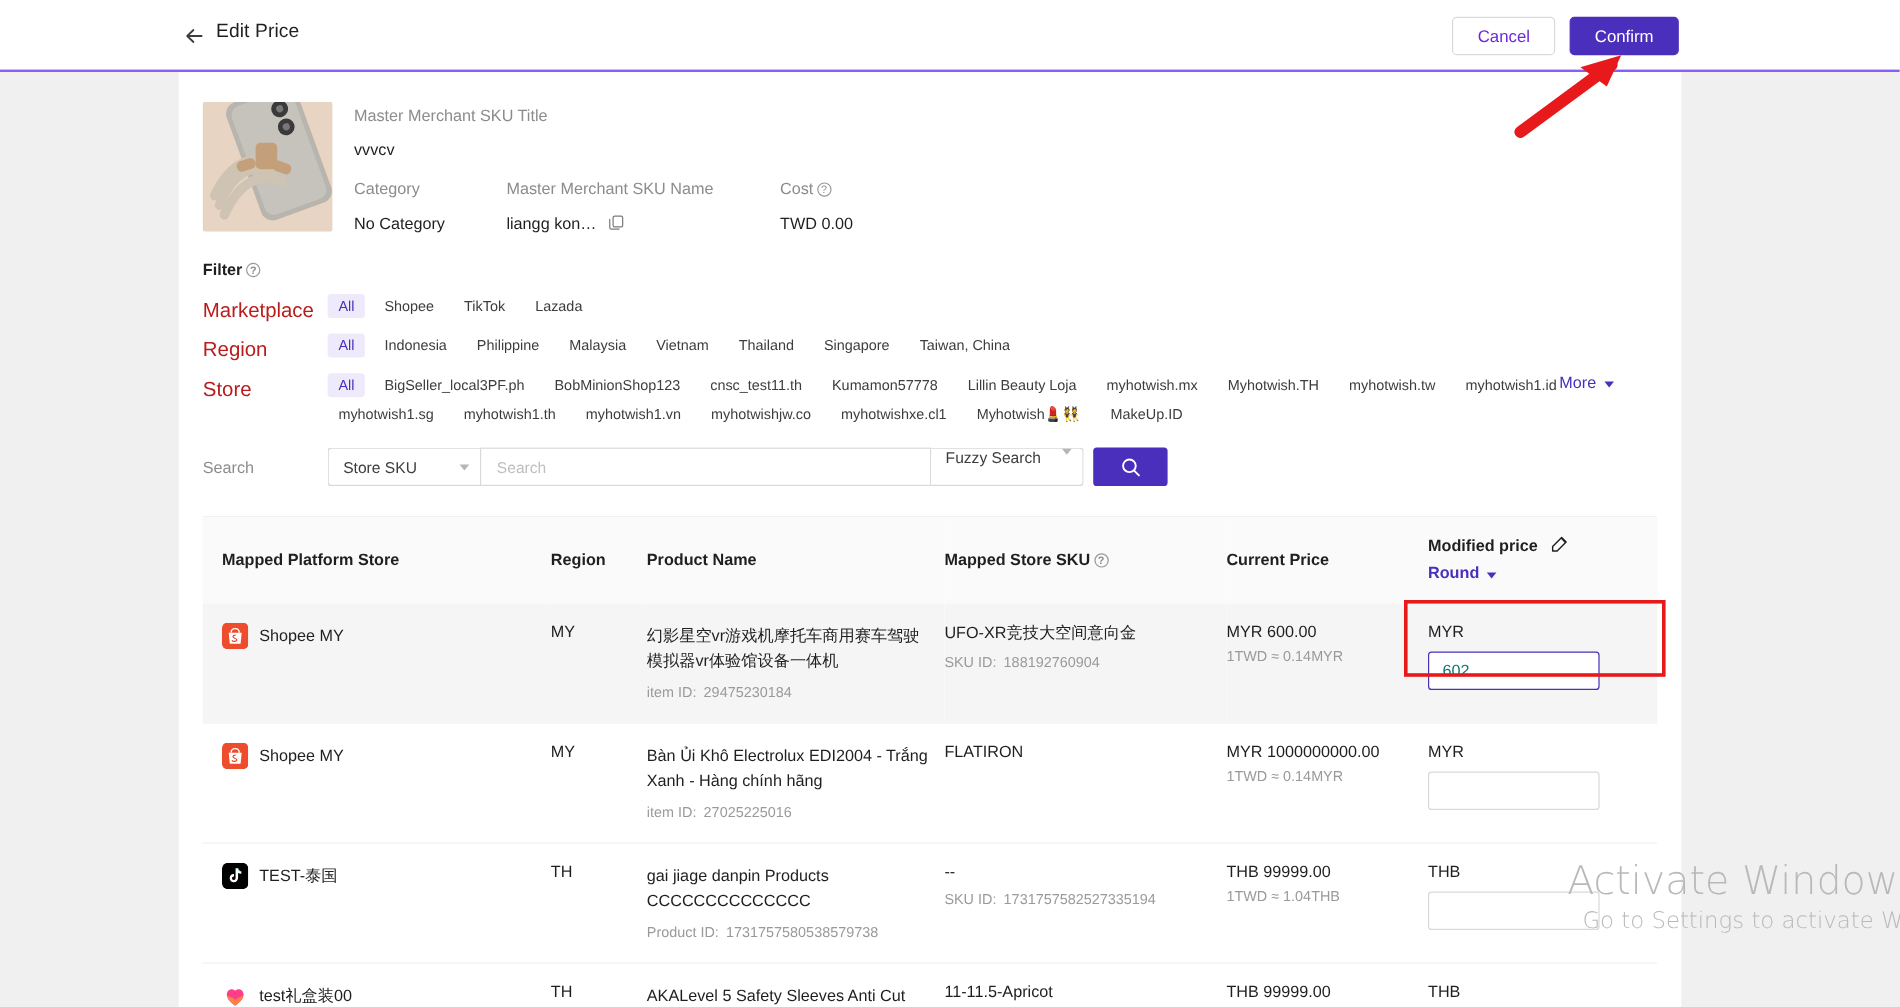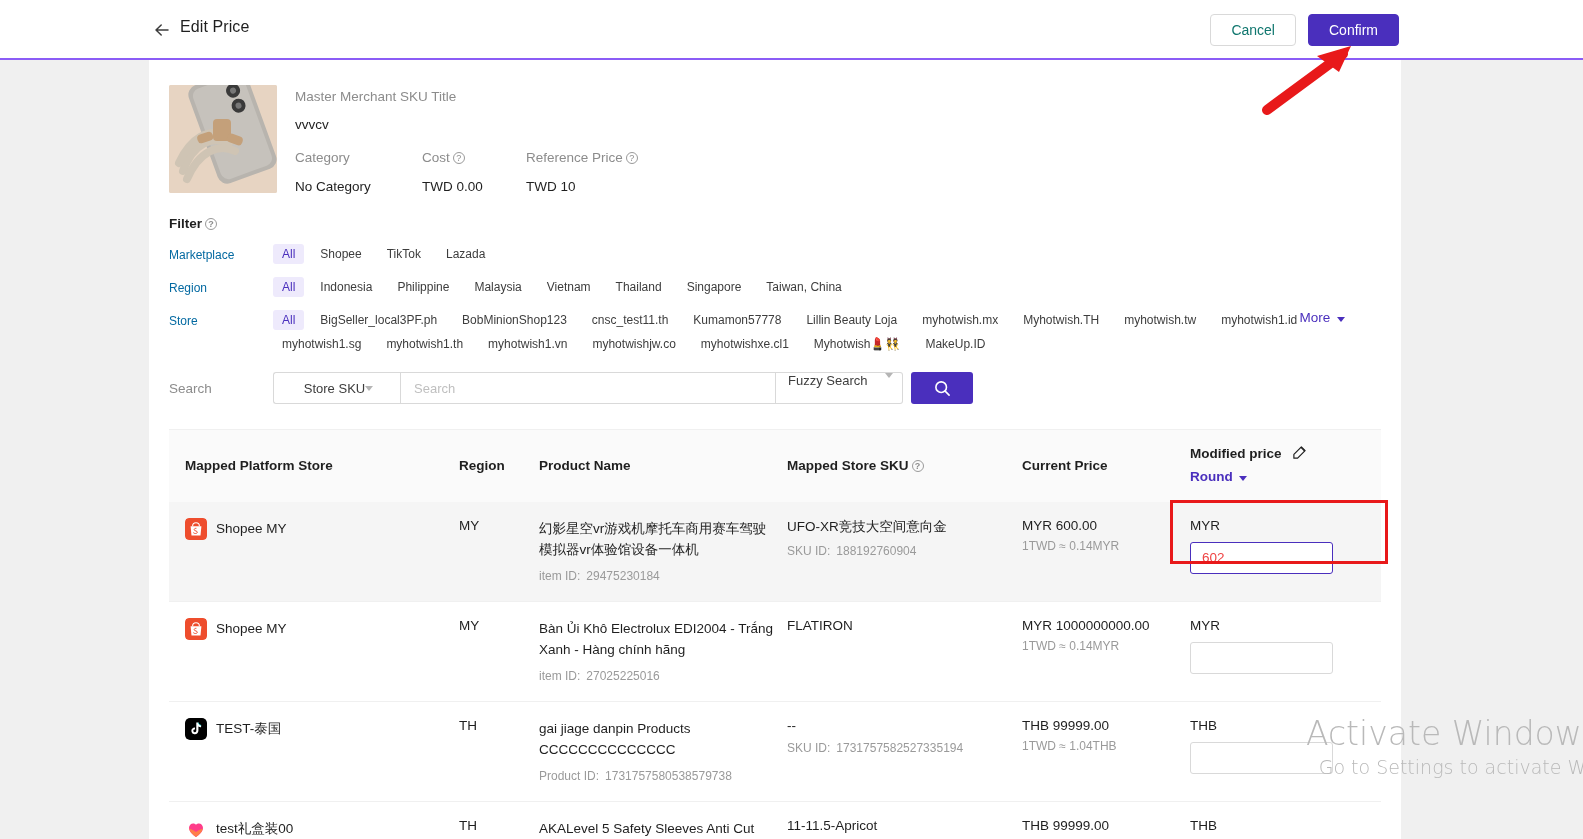--- a/index.html
+++ b/index.html
@@ -38,21 +38,21 @@
   }
   .btn {
     height: 32px; padding: 0 20px;
     border-radius: 4px;
     font-size: 14px;
     display: inline-flex; align-items: center; justify-content: center;
     cursor: pointer; white-space: nowrap;
     font-family: "Liberation Sans", sans-serif;
   }
   .btn-cancel {
-    background: #fff; color: #0f766e;
+    background: #fff; color: #6d28d9;
     border: 1px solid #d9d9d9;
   }
   .btn-confirm {
     background: #4a2fbd; color: #fff;
     border: 1px solid #4a2fbd;
   }
 
   
   .page-bg {
     position: absolute; top: 60px; left: 0;
@@ -104,21 +104,21 @@
   .filter-head {
     font-size: 13.5px; font-weight: bold; color: #1f1f1f;
     margin-bottom: 13px;
   }
   .filter-line {
     display: flex; align-items: flex-start;
     margin-bottom: 9px;
   }
   .filter-label {
     width: 104px; flex: 0 0 104px;
-    font-size: 12px; color: #0369a1;
+    font-size: 17px; color: #b91c1c;
     padding-top: 4px;
   }
   .chip-wrap { flex: 1; display: flex; flex-wrap: wrap; align-items: center; }
   .chip {
     font-size: 12px; color: #3d3d3d;
     padding: 3px 9px; margin-right: 7px; margin-bottom: 4px;
     border-radius: 3px; cursor: pointer; white-space: nowrap;
   }
   .chip.active { background: #eeeafc; color: #4a2fbd; }
   .more-link {
@@ -131,21 +131,21 @@
   
   .search-line { display: flex; align-items: center; margin-top: 14px; }
   .search-label {
     width: 104px; flex: 0 0 104px;
     font-size: 13.5px; color: #8c8c8c;
   }
   .sel-left {
     width: 127px; height: 32px;
     border: 1px solid #d9d9d9; border-right: none;
     border-radius: 3px 0 0 3px;
-    display: flex; align-items: center; justify-content: center;
+    display: flex; align-items: center; justify-content: space-between;
     padding: 0 9px 0 12px;
     font-size: 13px; color: #3d3d3d; background: #fff; cursor: pointer;
   }
   .search-input-box {
     width: 376px; height: 32px;
     border: 1px solid #d9d9d9;
     display: flex; align-items: center; padding: 0 11px;
     background: #fff;
   }
   .search-input-box input {
@@ -210,21 +210,21 @@
   .sub-meta { color: #9a9a9a; font-size: 12px; margin-top: 7px; line-height: 1.4; }
   .sub-meta .sub-val { color: #9a9a9a; margin-left: 6px; }
   .prod-name { line-height: 1.6; }
   .rate-note { color: #9a9a9a; font-size: 12px; margin-top: 6px; }
 
   .price-edit-cell { display: flex; align-items: flex-start; gap: 9px; flex-direction: column; }
   .cur-code { font-size: 13.5px; color: #1f1f1f; }
   .price-input {
     width: 143px; height: 32px;
     border: 1px solid #d9d9d9; border-radius: 3px;
-    padding: 0 11px; font-size: 13.5px; color: #ef4444;
+    padding: 0 11px; font-size: 13.5px; color: #0f766e;
     outline: none; background: #fff;
     font-family: "Liberation Sans", sans-serif;
   }
   .price-input.focused { border-color: #4a2fbd; }
 
   
   .annot-arrow { position: absolute; left: 1255px; top: 38px; z-index: 40; pointer-events: none; }
   .annot-box {
     position: absolute; left: 1170px; top: 500px;
     width: 218px; height: 64px;
@@ -285,31 +285,37 @@
       </svg>
     </div>
     <div class="prod-info">
       <div class="lbl-muted sku-title-label">Master Merchant SKU Title</div>
       <div class="val-dark sku-title-value">vvvcv</div>
       <div class="meta-grid">
         <div class="meta-col col-category">
           <span class="lbl-muted">Category</span>
           <span class="val-dark">No Category</span>
         </div>
+        <div class="meta-col col-skuname">
+          <span class="lbl-muted">Master Merchant SKU Name</span>
+          <span class="val-dark">
+            <span>liangg kon…</span>
+            <span class="copy-icon">
+              <svg width="13" height="13" viewBox="0 0 14 14" fill="none">
+                <rect x="4.2" y="1.2" width="8.6" height="9.6" rx="1.4" stroke="#7a7a7a" stroke-width="1.1"></rect>
+                <path d="M9.6 12.8H2.6a1.4 1.4 0 0 1-1.4-1.4V4.2" stroke="#7a7a7a" stroke-width="1.1" stroke-linecap="round"></path>
+              </svg>
+            </span>
+          </span>
+        </div>
         <div class="meta-col col-cost">
           <span class="lbl-muted">
             <span>Cost</span><span class="qmark">?</span>
           </span>
           <span class="val-dark">TWD 0.00</span>
-        </div>
-        <div class="meta-col col-refprice">
-          <span class="lbl-muted">
-            <span>Reference Price</span><span class="qmark">?</span>
-          </span>
-          <span class="val-dark">TWD 10</span>
         </div>
       </div>
     </div>
   </div>
 
   <div class="filter-block">
     <div class="filter-head">
       <span>Filter</span><span class="qmark">?</span>
     </div>
 

